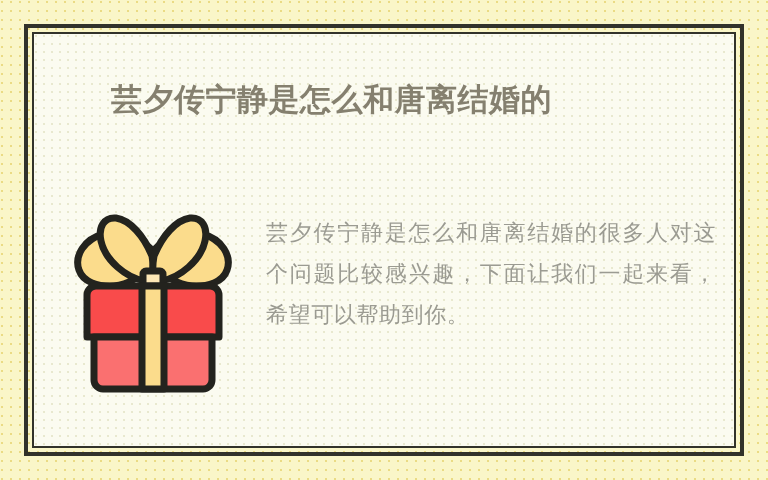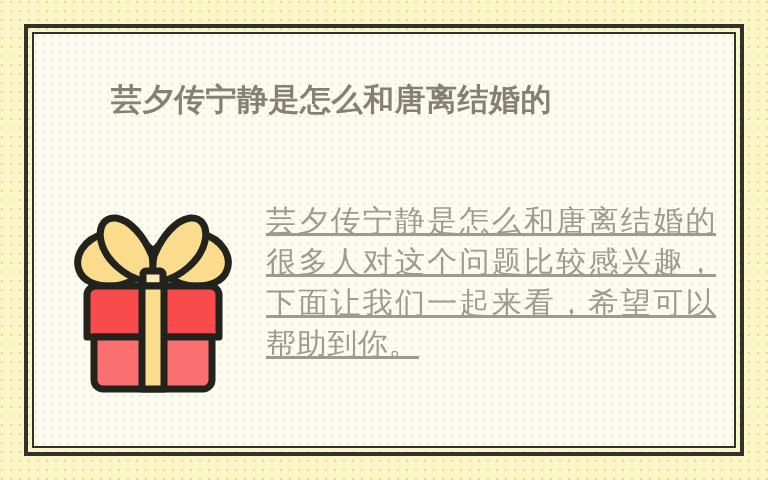--- a/index.html
+++ b/index.html
@@ -93,30 +93,29 @@
     height: 210px;
     margin-left: 6px;
     margin-top: 2px;
   }
   #gift-illustration svg { display: block; }
 
   
   #body-text {
     flex: 1 1 auto;
     max-width: 452px;
-    margin-top: 16px;
+    margin-top: 28px;
     font-family: "DejaVu Sans", "Liberation Sans", sans-serif;
     font-weight: 300;
-    font-size: 30px;
+    font-size: 22px;
     line-height: 41px;
     letter-spacing: 0.6px;
     color: #9B9B92;
     text-align: justify;
     text-justify: inter-ideograph;
-    text-decoration: underline;
   }
 </style>
 </head>
 <body>
 
 <div id="poster">
 
   <div id="frame-outer"></div>
   <div id="frame-inner"></div>
 

